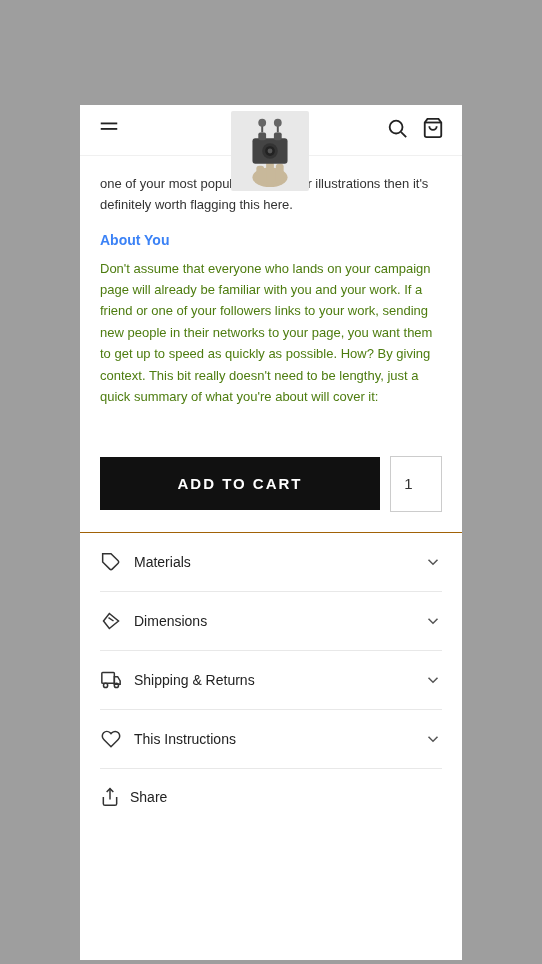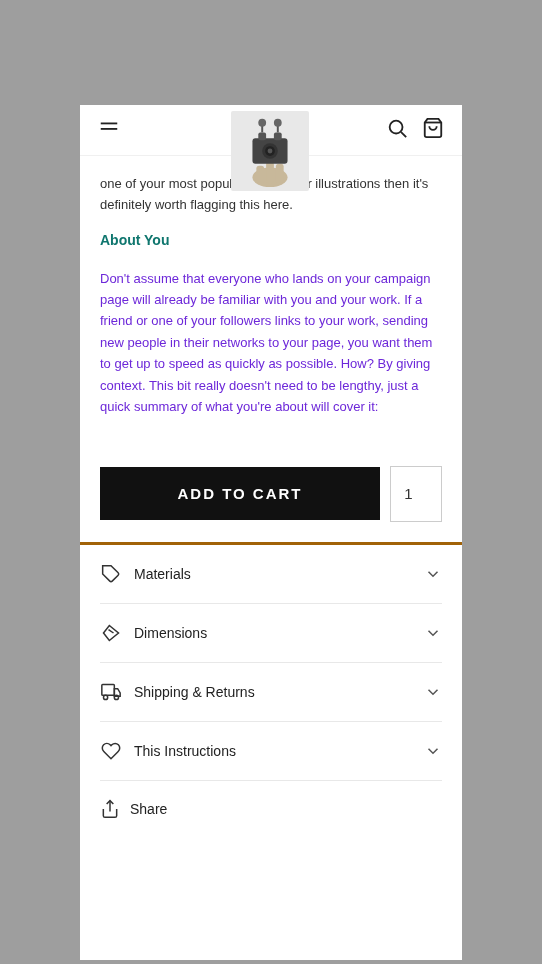--- a/index.html
+++ b/index.html
@@ -51,26 +51,26 @@
       color: #333;
       line-height: 1.6;
       padding: 18px 0 0 0;
     }
     .about-section {
       padding: 16px 0 0 0;
     }
     .about-title {
       font-size: 14px;
       font-weight: 700;
-      color: #0f766e;
-      margin-bottom: 20px;
+      color: #3b82f6;
+      margin-bottom: 10px;
     }
     .about-text {
       font-size: 13px;
-      color: #6d28d9;
+      color: #4d7c0f;
       line-height: 1.65;
     }
     
     .cart-section {
       display: flex;
       align-items: center;
       gap: 10px;
       padding: 28px 20px 20px 20px;
     }
     .add-to-cart-btn {
@@ -89,21 +89,21 @@
       width: 52px;
       height: 56px;
       border: 1px solid #ccc;
       text-align: center;
       font-size: 15px;
       color: #333;
     }
     
     .accordion-list {
       padding: 0 20px;
-      border-top: 3px solid #a16207;
+      border-top: 1px solid #a16207;
     }
     .accordion-item {
       display: flex;
       align-items: center;
       justify-content: space-between;
       padding: 18px 0;
       border-bottom: 1px solid #e8e8e8;
       cursor: pointer;
     }
     .accordion-left {

